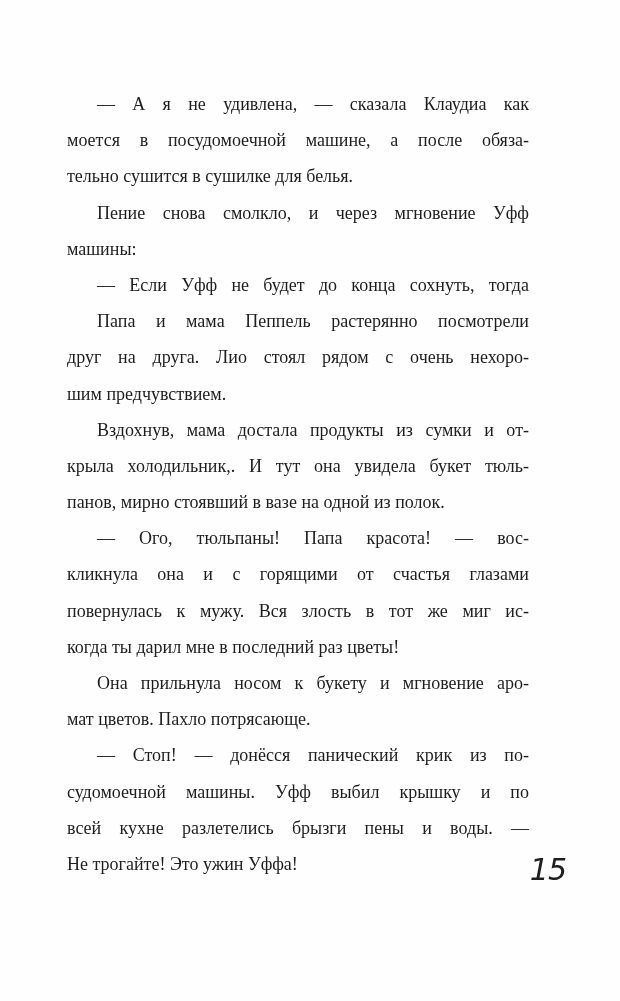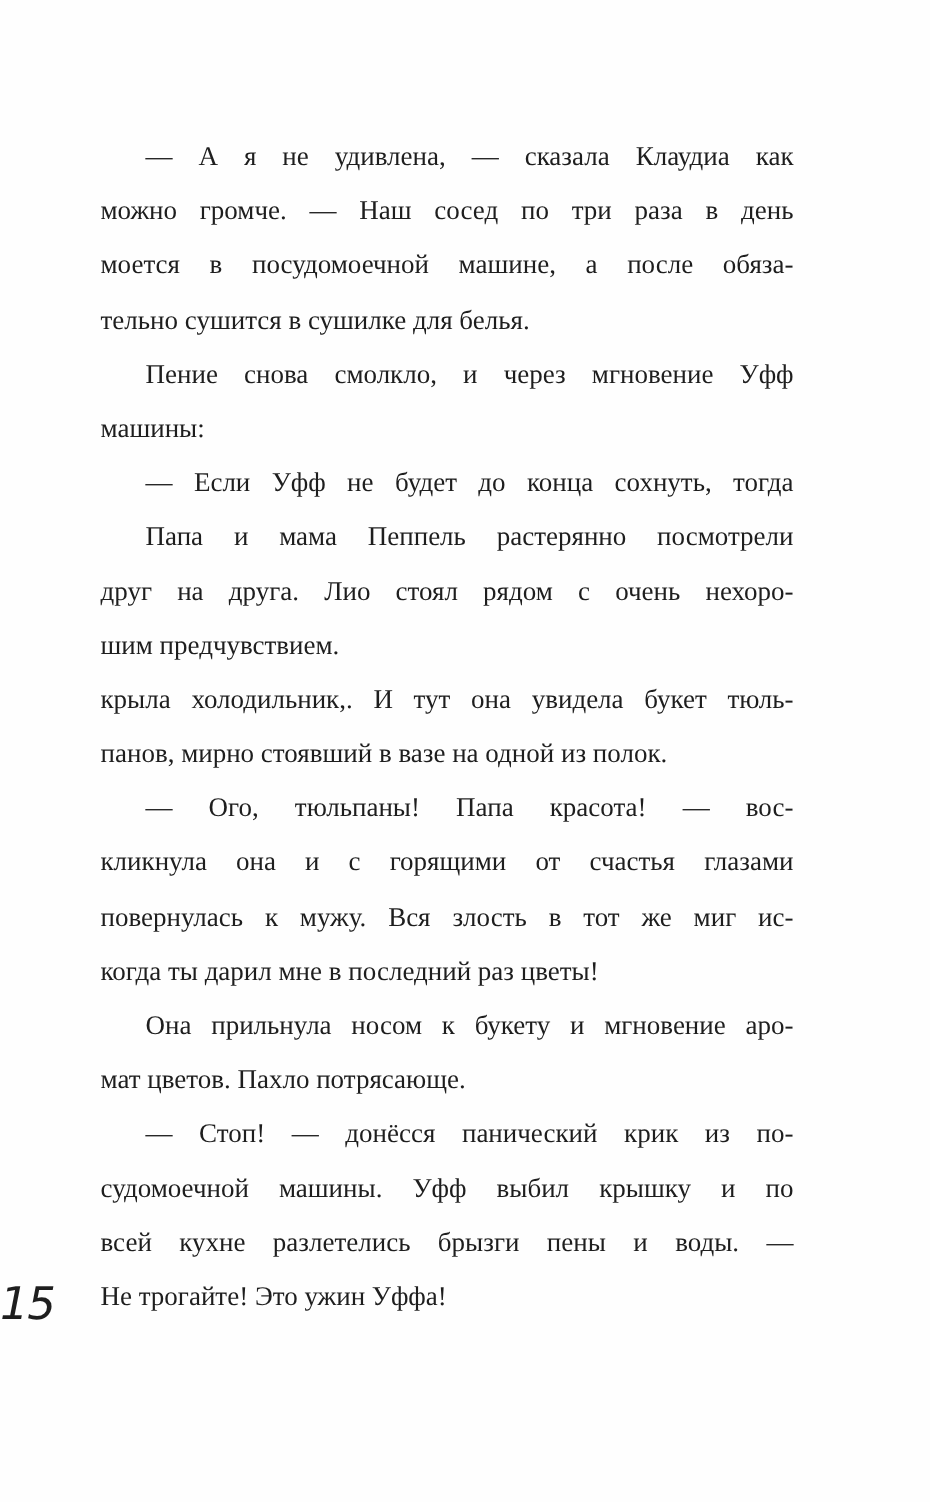--- a/index.html
+++ b/index.html
@@ -23,51 +23,51 @@
     white-space: nowrap;
     text-align: justify;
     text-align-last: justify;
   }
   .line.indent { padding-left: 30px; }
   .line.last { text-align-last: left; }
   .page-number {
     position: absolute;
     left: 0; width: 566px;
     top: 852px;
-    text-align: left;
+    text-align: right;
     font-family: "DejaVu Sans", sans-serif;
     font-size: 30px;
     font-style: italic;
     color: #1e1e1e;
     letter-spacing: -1px;
   }
 </style>
 </head>
 <body>
 
 <div class="page">
   <div>
     <div class="line indent">— А я не удивлена, — сказала Клаудиа как</div>
-    <div class="line">можно громче. — Наш сосед по три раза в день</div>
     <div class="line">моется в посудомоечной машине, а после обяза-</div>
     <div class="line last">тельно сушится в сушилке для белья.</div>
   </div>
   <div>
     <div class="line indent">Пение снова смолкло, и через мгновение Уфф</div>
     <div class="line last">машины:</div>
   </div>
   <div>
     <div class="line indent">— Если Уфф не будет до конца сохнуть, тогда</div>
   </div>
   <div>
     <div class="line indent">Папа и мама Пеппель растерянно посмотрели</div>
     <div class="line">друг на друга. Лио стоял рядом с очень нехоро-</div>
     <div class="line last">шим предчувствием.</div>
   </div>
   <div>
+    <div class="line indent">Вздохнув, мама достала продукты из сумки и от-</div>
     <div class="line">крыла холодильник,. И тут она увидела букет тюль-</div>
     <div class="line last">панов, мирно стоявший в вазе на одной из полок.</div>
   </div>
   <div>
     <div class="line indent">— Ого, тюльпаны! Папа красота! — вос-</div>
     <div class="line">кликнула она и с горящими от счастья глазами</div>
     <div class="line">повернулась к мужу. Вся злость в тот же миг ис-</div>
     <div class="line last">когда ты дарил мне в последний раз цветы!</div>
   </div>
   <div>

